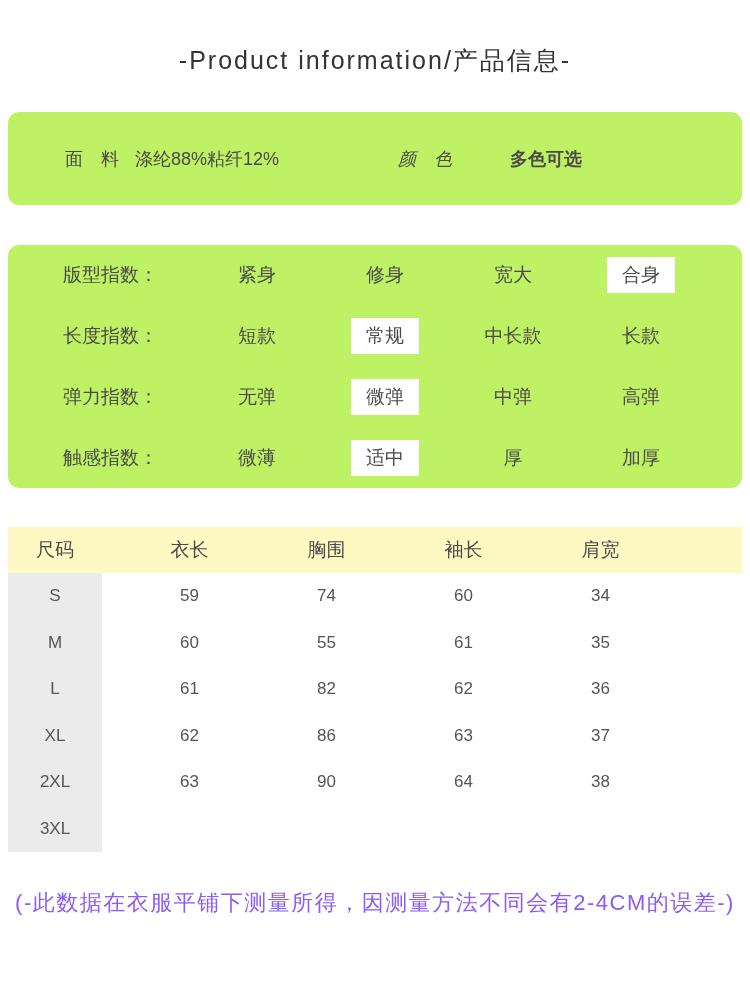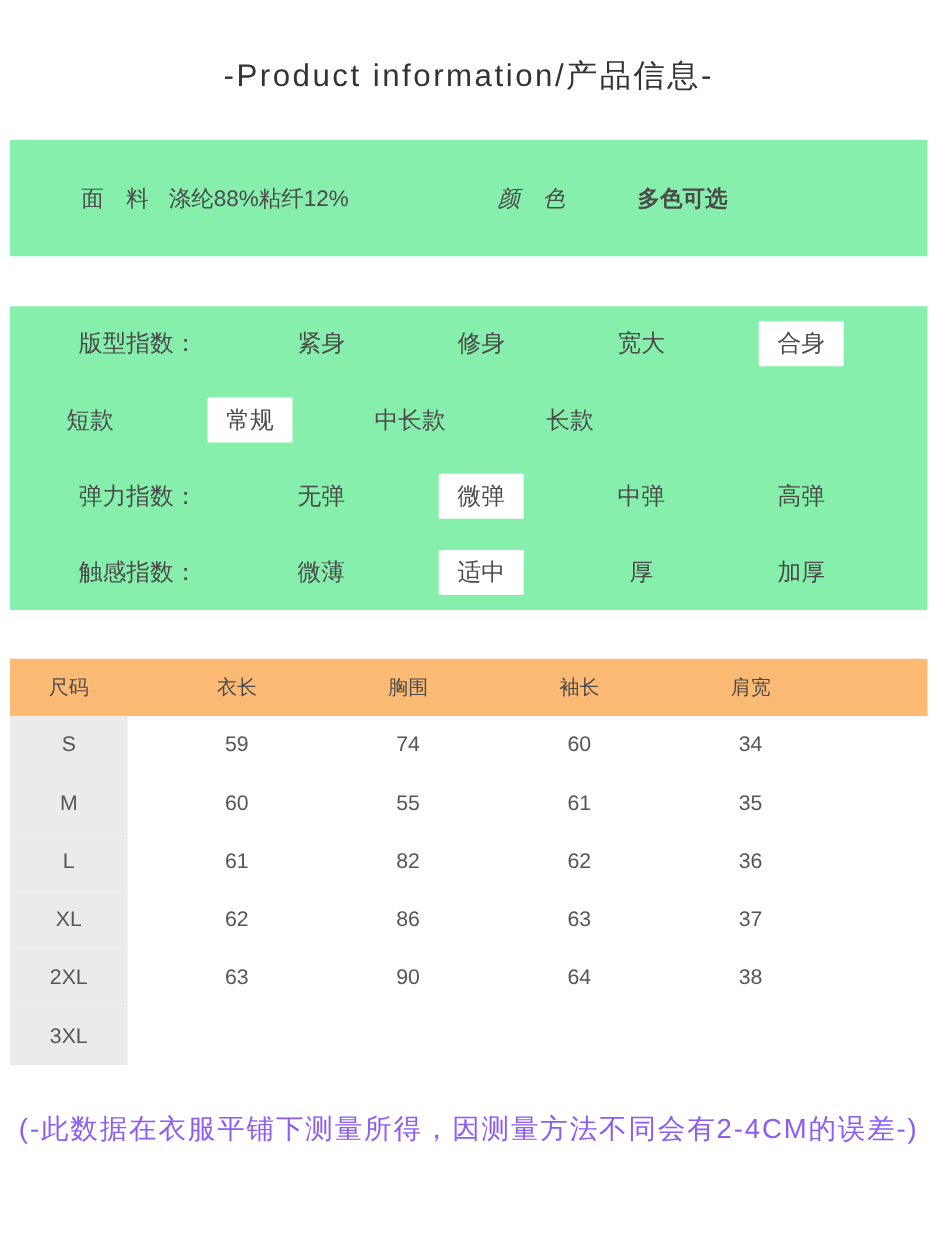--- a/index.html
+++ b/index.html
@@ -14,21 +14,22 @@
     padding-top:44px;
     height:112px;
     text-align:center;
     font-size:25px;
     letter-spacing:2px;
     color:#333333;
     font-weight:400;
   }
   .panel {
     margin:0 8px;
-    background:#86efac;
+    background:#bef264;
+    border-radius:11px;
   }
   
   .info-panel {
     height:93px;
     display:flex;
     align-items:center;
     font-size:18px;
     color:#4a4a4a;
   }
   .info-label   { margin-left:57px; white-space:pre; }
@@ -60,24 +61,24 @@
   .opt {
     display:inline-block;
     padding:5px 15px;
     border-radius:1px;
   }
   .opt.hl { background:#ffffff; }
   
   .size-table { margin-top:39px; margin-left:8px; margin-right:8px; }
   .t-header {
     height:46px;
-    background:#fdba74;
-    display:flex;
-    align-items:center;
-    font-size:16px;
+    background:#fef9c3;
+    display:flex;
+    align-items:center;
+    font-size:19px;
     color:#4a4a4a;
   }
   .t-row {
     height:46.5px;
     display:flex;
     align-items:stretch;
     font-size:17px;
     color:#555555;
     background:#ffffff;
   }
@@ -121,20 +122,21 @@
 
   <div class="attr-row">
     <span class="attr-label">版型指数：</span>
     <span class="opt-cell"><span class="opt">紧身</span></span>
     <span class="opt-cell"><span class="opt">修身</span></span>
     <span class="opt-cell"><span class="opt">宽大</span></span>
     <span class="opt-cell"><span class="opt hl">合身</span></span>
   </div>
 
   <div class="attr-row">
+    <span class="attr-label">长度指数：</span>
     <span class="opt-cell"><span class="opt">短款</span></span>
     <span class="opt-cell"><span class="opt hl">常规</span></span>
     <span class="opt-cell"><span class="opt">中长款</span></span>
     <span class="opt-cell"><span class="opt">长款</span></span>
   </div>
 
   <div class="attr-row">
     <span class="attr-label">弹力指数：</span>
     <span class="opt-cell"><span class="opt">无弹</span></span>
     <span class="opt-cell"><span class="opt hl">微弹</span></span>

